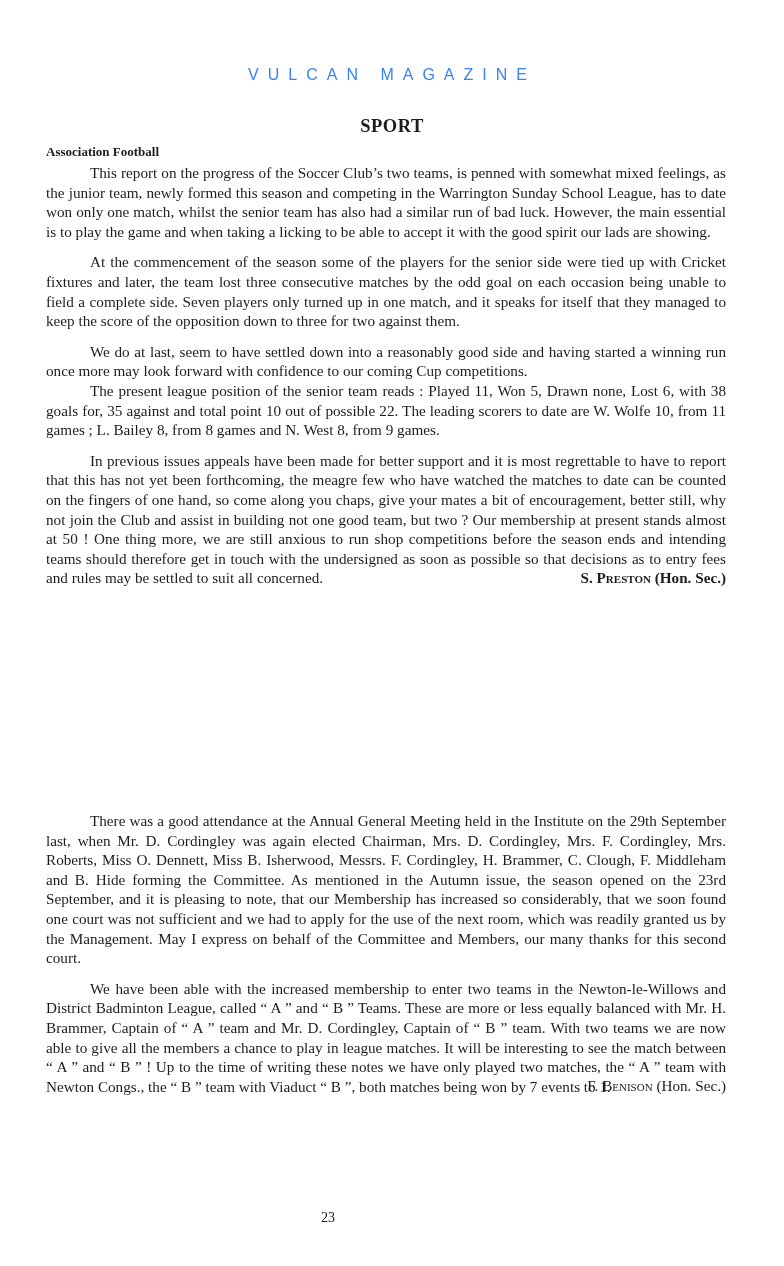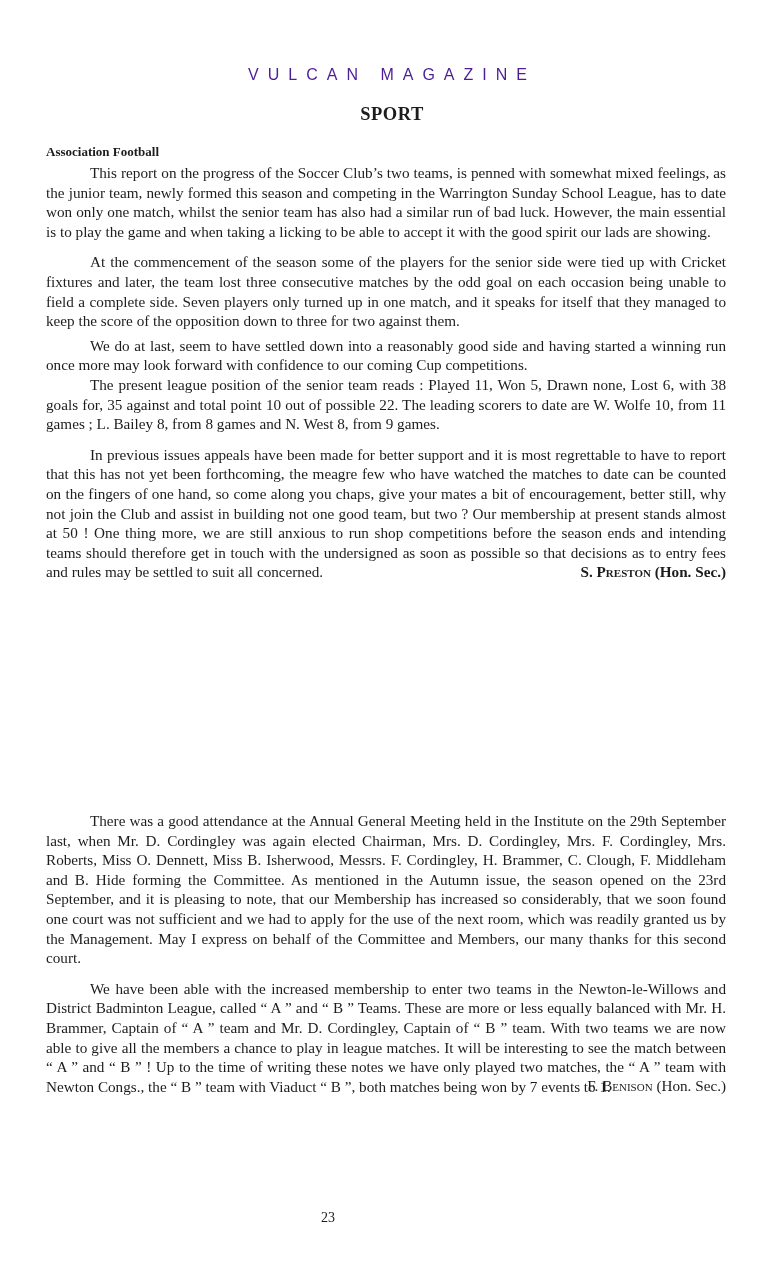--- a/index.html
+++ b/index.html
@@ -5,24 +5,24 @@
   html, body { margin: 0; padding: 0; background: #ffffff; }
   body {
     width: 784px; height: 1266px; position: relative; overflow: hidden;
     font-family: "Liberation Serif", "DejaVu Serif", serif;
     color: #1c1c1c;
   }
   .page { position: absolute; left: 46px; top: 0; width: 680px; }
   .running-head {
     position: absolute; left: 0; width: 784px; top: 66px;
     text-align: center; font-family: "Liberation Sans", "DejaVu Sans", sans-serif;
-    font-size: 16px; letter-spacing: 9px; color: #4c1d95;
+    font-size: 16px; letter-spacing: 9px; color: #3b82f6;
   }
   .section-title {
-    position: absolute; left: 0; width: 784px; top: 104px;
+    position: absolute; left: 0; width: 784px; top: 116px;
     text-align: center; font-weight: bold; font-size: 18.5px; letter-spacing: 0.5px;
   }
   .subhead {
     font-weight: bold; font-size: 13px; margin: 0; line-height: 22px;
   }
   .para {
     font-size: 15.2px; line-height: 19.6px; text-align: justify;
     text-indent: 44px; margin: 0;
   }
   .sig-line { display: flex; justify-content: space-between; align-items: baseline; }
@@ -36,21 +36,21 @@
 <body>
 
 <div class="running-head">VULCAN MAGAZINE</div>
 <div class="section-title">SPORT</div>
 
 <div class="page">
   <section style="position:absolute; top:141px; width:680px;">
     <h2 class="subhead">Association Football</h2>
     <p class="para">This report on the progress of the Soccer Club’s two teams, is penned with somewhat mixed feelings, as the junior team, newly formed this season and competing in the Warrington Sunday School League, has to date won only one match, whilst the senior team has also had a similar run of bad luck.  However, the main essential is to play the game and when taking a licking to be able to accept it with the good spirit our lads are showing.</p>
     <p class="para" style="margin-top:11px">At the commencement of the season some of the players for the senior side were tied up with Cricket fixtures and later, the team lost three consecutive matches by the odd goal on each occasion being unable to field a complete side.  Seven players only turned up in one match, and it speaks for itself that they managed to keep the score of the opposition down to three for two against them.</p>
-    <p class="para" style="margin-top:5px">We do at last, seem to have settled down into a reasonably good side and having started a winning run once more may look forward with confidence to our coming Cup competitions.</p>
+    <p class="para" style="margin-top:11px">We do at last, seem to have settled down into a reasonably good side and having started a winning run once more may look forward with confidence to our coming Cup competitions.</p>
     <p class="para" style="">The present league position of the senior team reads : Played 11, Won 5, Drawn none, Lost 6, with 38 goals for, 35 against and total point 10 out of possible 22.  The leading scorers to date are W. Wolfe 10, from 11 games ; L. Bailey 8, from 8 games and N. West 8, from 9 games.</p>
     <p class="para" style="margin-top:11px">In previous issues appeals have been made for better support and it is most regrettable to have to report that this has not yet been forthcoming, the meagre few who have watched the matches to date can be counted on the fingers of one hand, so come along you chaps, give your mates a bit of encouragement, better still, why not join the Club and assist in building not one good team, but two ?  Our membership at present stands almost at 50 ! One thing more, we are still anxious to run shop competitions before the season ends and intending teams should therefore get in touch with the undersigned as soon as possible so that decisions as to entry fees and rules may be settled to suit all concerned.</p>
     <div class="sig-line" style="justify-content:flex-end; margin-top:-19px;font-weight:bold;">
       <span class="sig">
         <span class="sc">S. Preston</span>
         <span>(Hon. Sec.)</span>
       </span>
     </div>
   </section>
 

